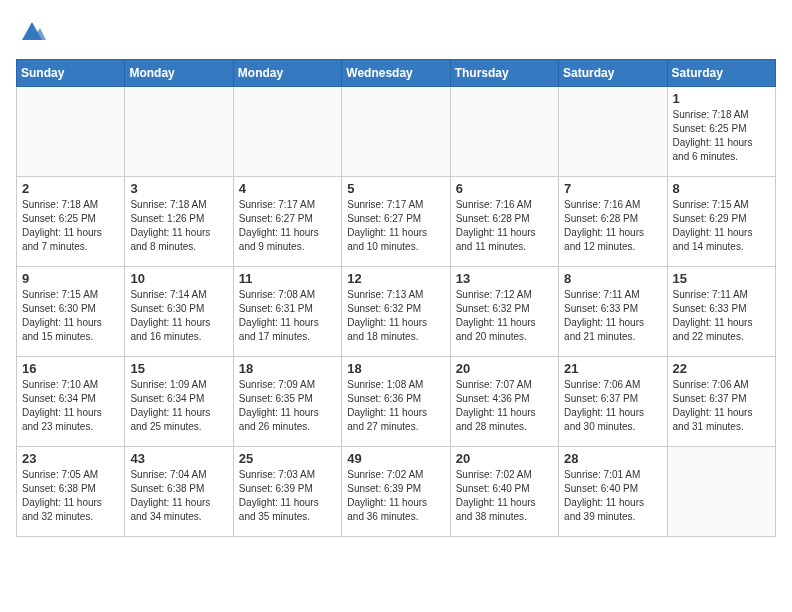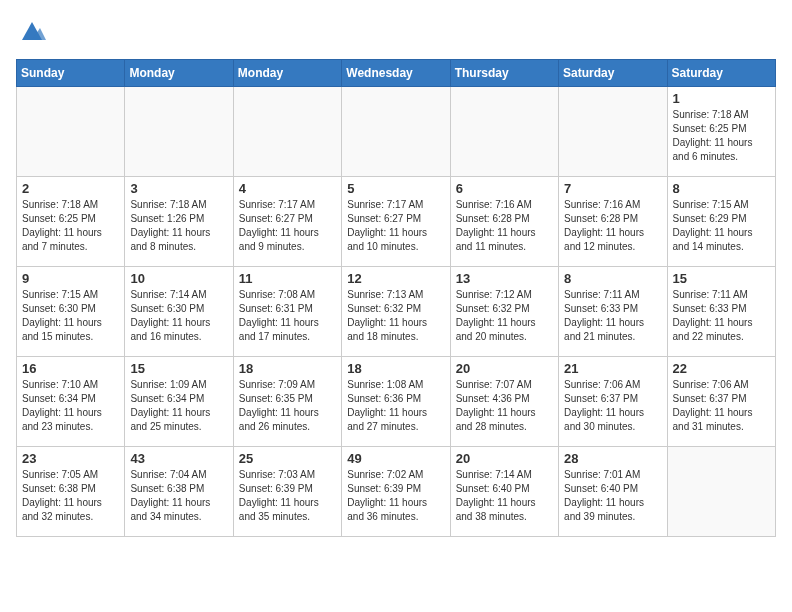--- a/index.html
+++ b/index.html
@@ -288,21 +288,21 @@
 Daylight: 11 hours and 35 minutes.</div>
         </td>
         <td>
           <span class="day-number">49</span>
           <div class="day-info">Sunrise: 7:02 AM
 Sunset: 6:39 PM
 Daylight: 11 hours and 36 minutes.</div>
         </td>
         <td>
           <span class="day-number">20</span>
-          <div class="day-info">Sunrise: 7:14 AM
+          <div class="day-info">Sunrise: 7:02 AM
 Sunset: 6:40 PM
 Daylight: 11 hours and 38 minutes.</div>
         </td>
         <td>
           <span class="day-number">28</span>
           <div class="day-info">Sunrise: 7:01 AM
 Sunset: 6:40 PM
 Daylight: 11 hours and 39 minutes.</div>
         </td>
         <td class="empty"></td>

